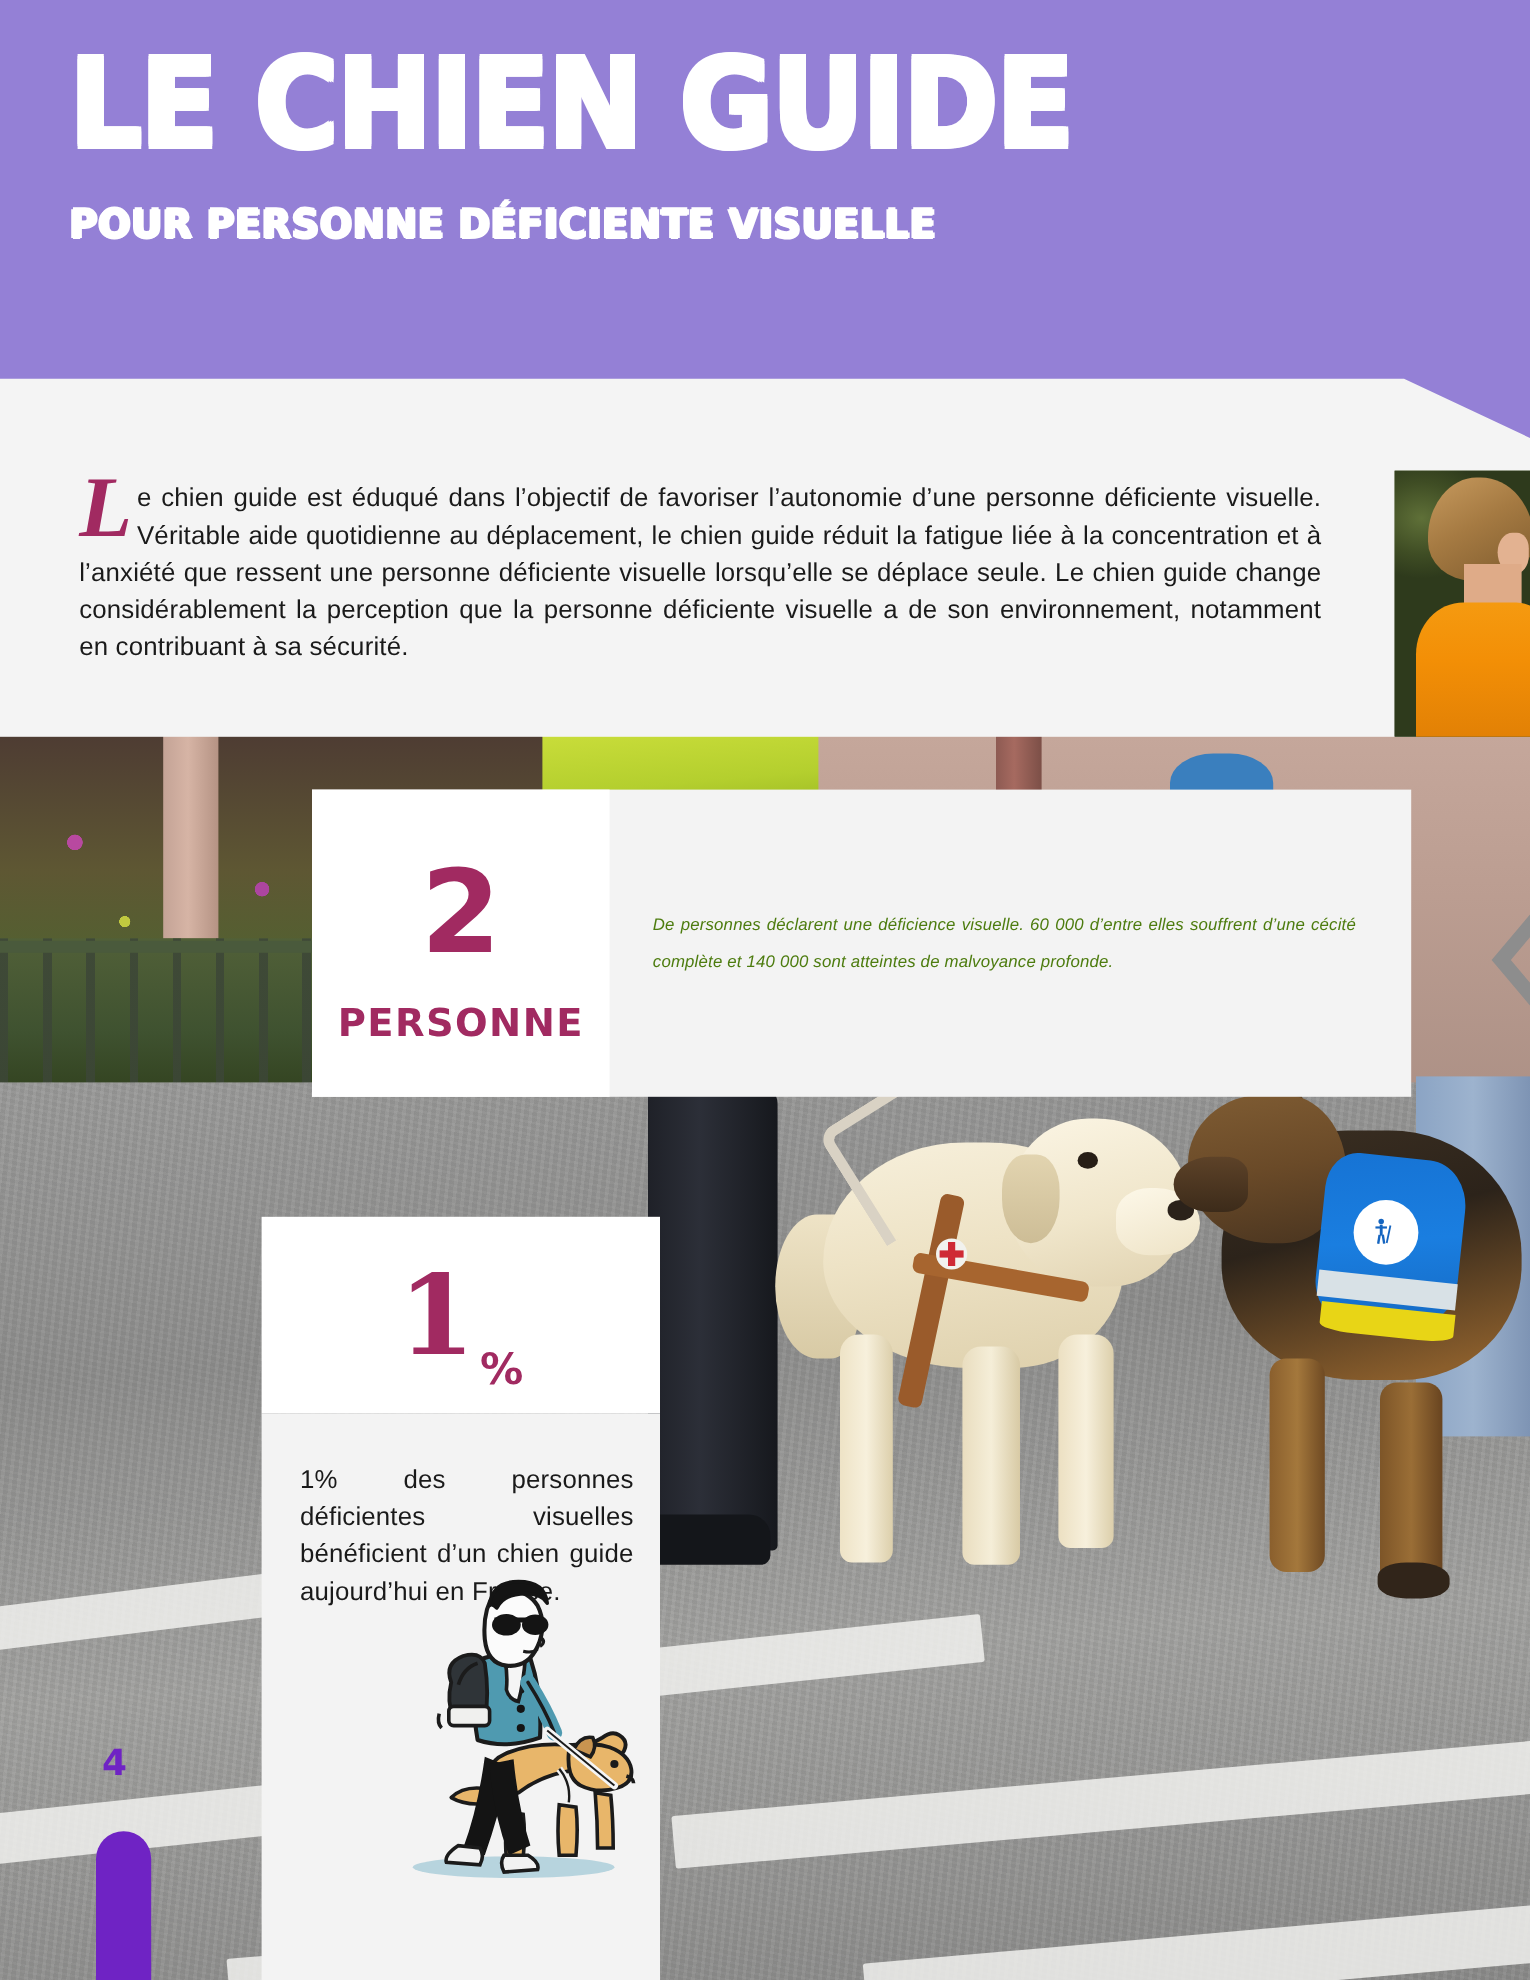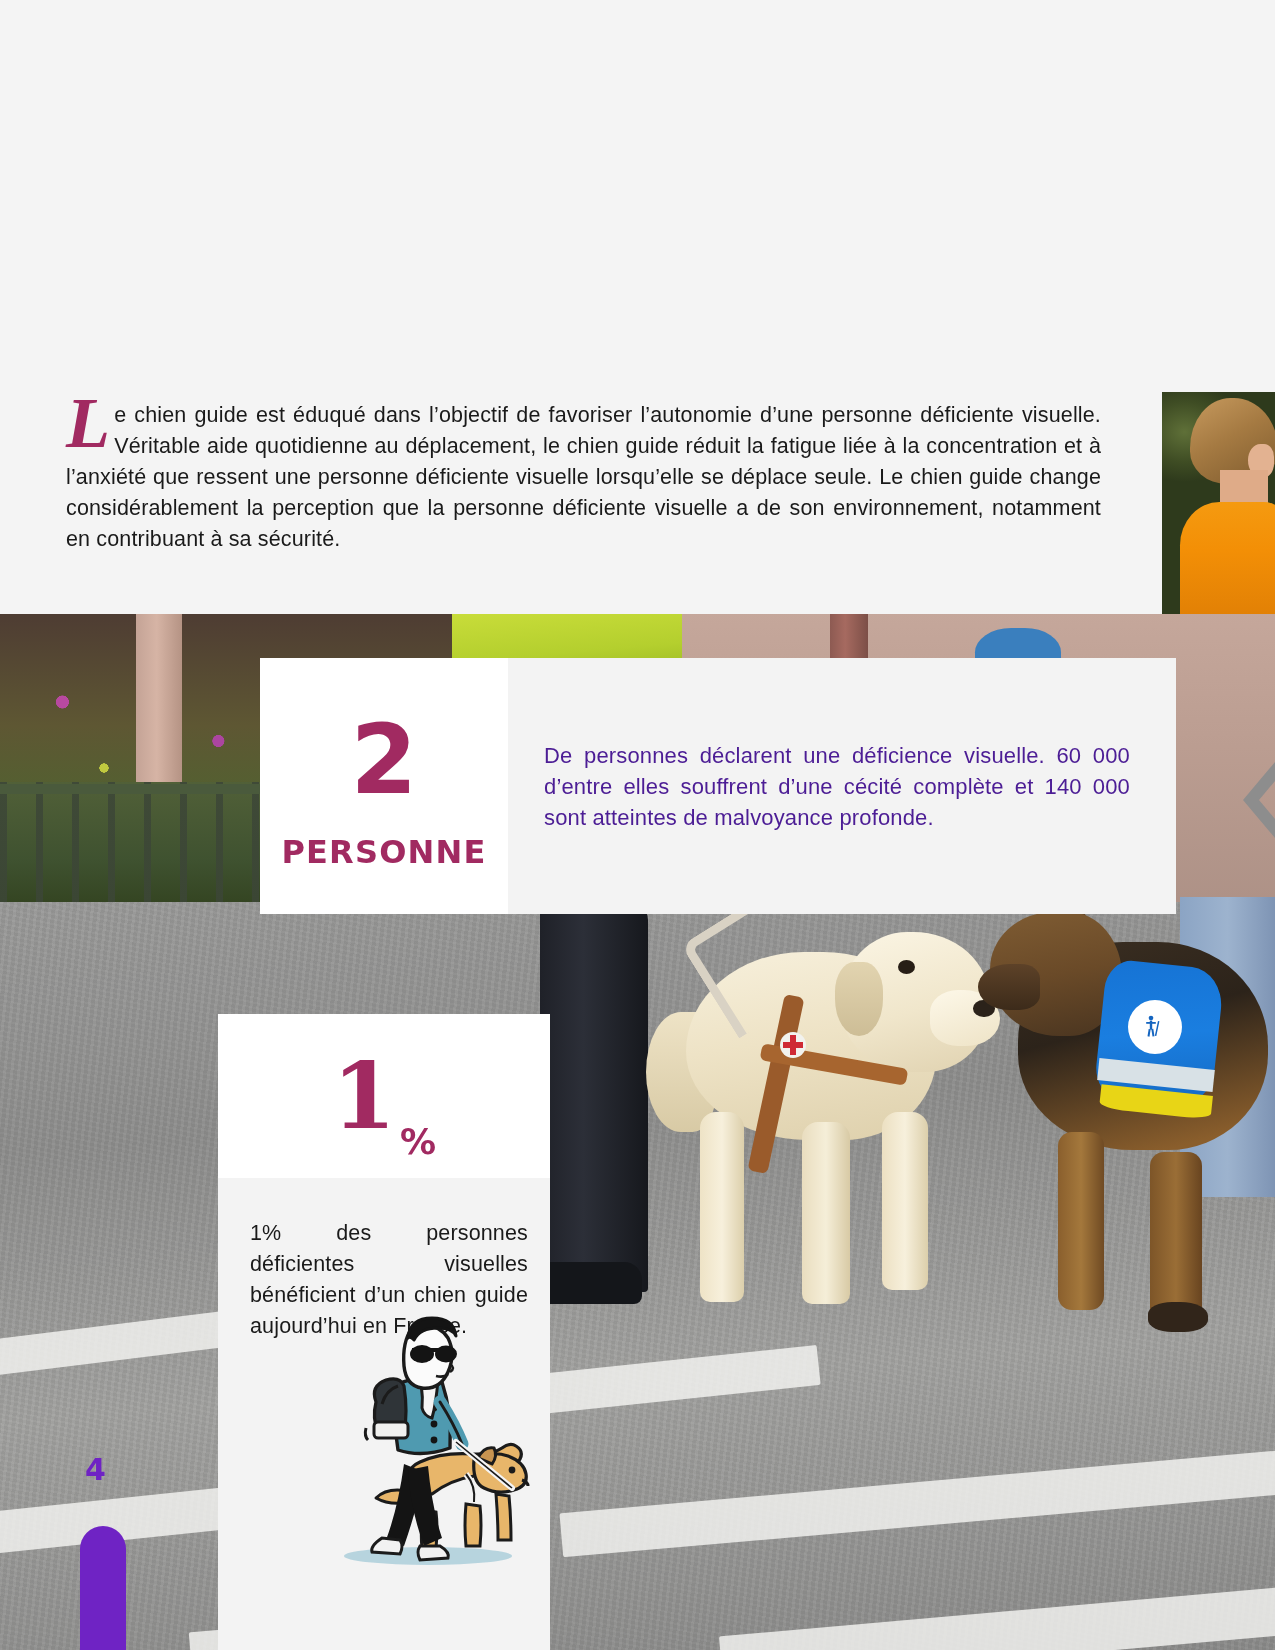--- a/index.html
+++ b/index.html
@@ -405,23 +405,24 @@
     color:#a12a61;
     margin-top:26px;
   }
   .stat1 .desc {
     flex:1;
     display:flex; align-items:center;
     padding:0 46px 0 36px;
   }
   .stat1 .desc p {
     font-family:"Liberation Sans", sans-serif;
-    font-size:22px; line-height:31px;
-    color:#4c1d95; text-align:justify;
+    font-size:14px; line-height:31px;
+    color:#4d7c0f; text-align:justify;
     letter-spacing:.15px;
+    font-style:italic;
   }
 
   
   .chevron {
     position:absolute; right:-16px; top:762px;
     width:60px; height:76px;
     z-index:11;
     color:#8d8d8d;
   }
 
@@ -480,20 +481,25 @@
     background:#6f23c4;
     border-radius:24px 24px 0 0;
     z-index:13;
   }
 </style>
 </head>
 <body>
 
 <div class="page">
 
+  <header class="header">
+    <div class="header-shape"></div>
+    <h1 class="header-title">LE CHIEN GUIDE</h1>
+    <h2 class="header-subtitle">POUR PERSONNE DÉFICIENTE VISUELLE</h2>
+  </header>
 
   <div class="intro-band"></div>
 
   <div class="person-photo">
     <div class="bg"></div>
     <div class="hair"></div>
     <div class="ear"></div>
     <div class="neck"></div>
     <div class="shirt"></div>
   </div>

